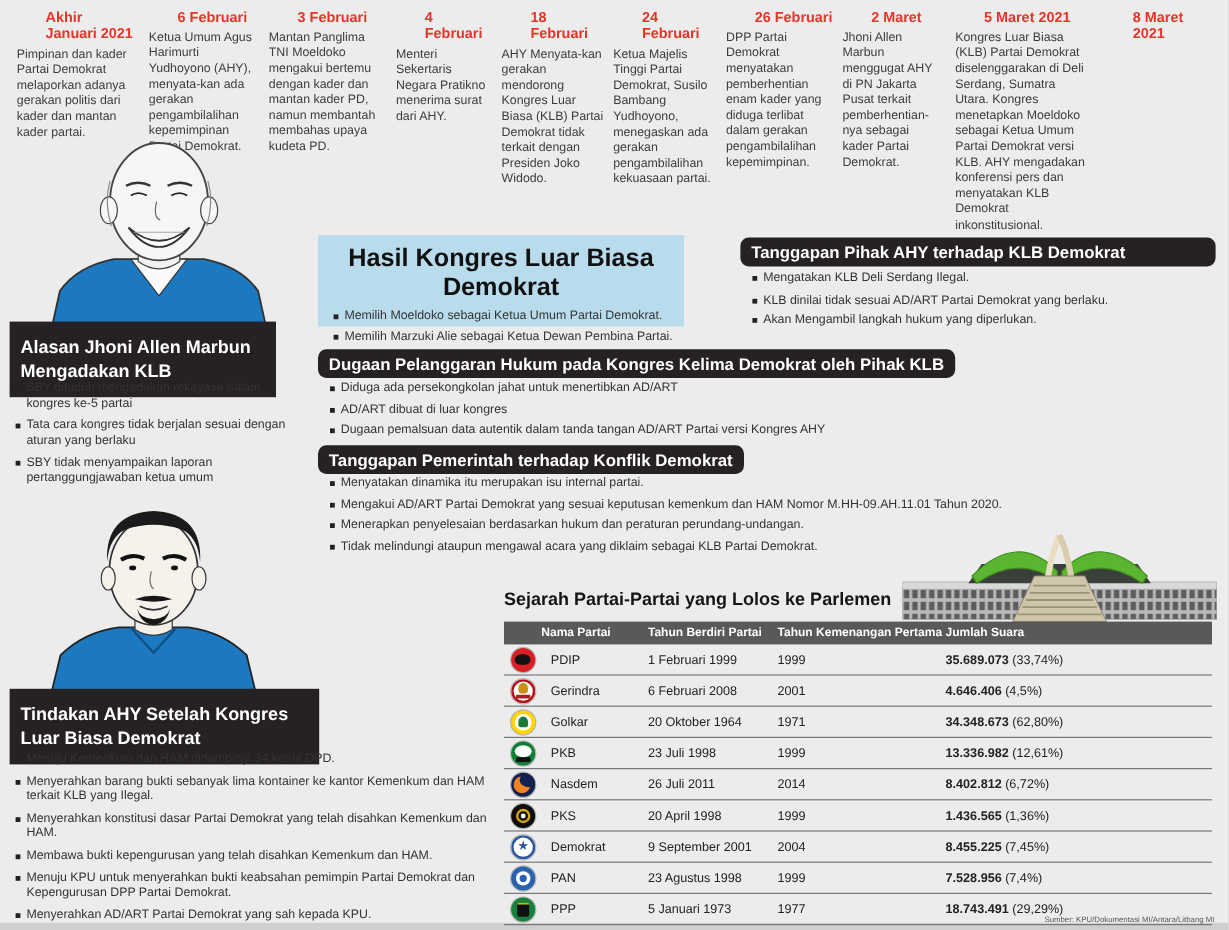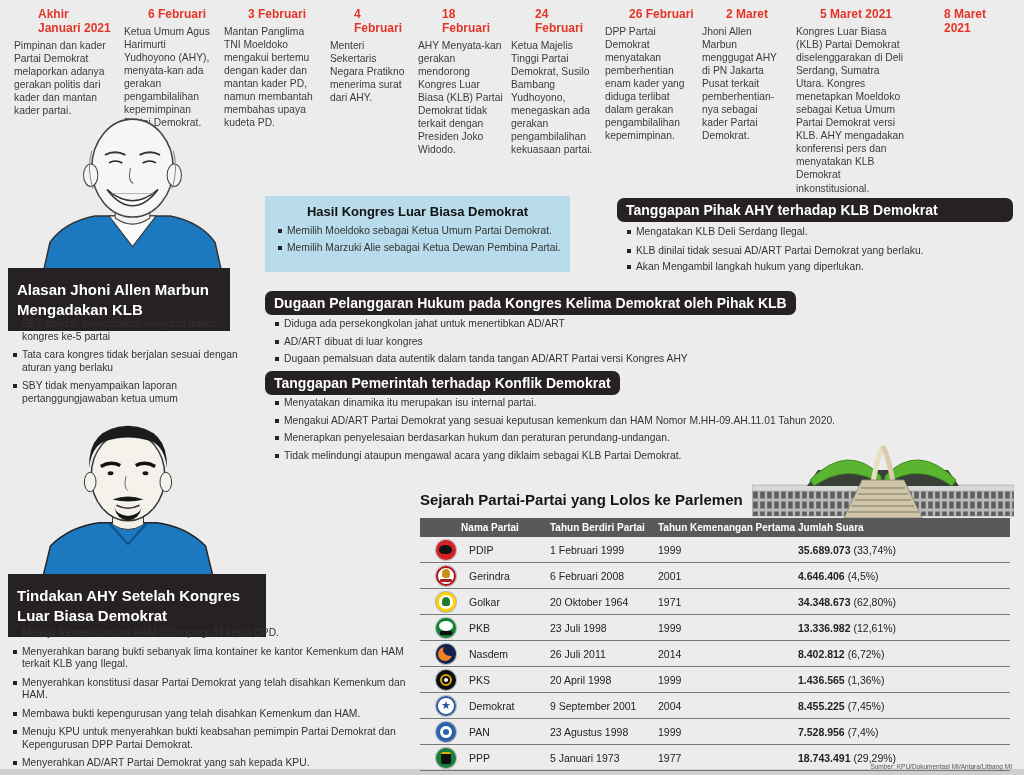--- a/index.html
+++ b/index.html
@@ -17,30 +17,30 @@
   .blackbox{position:absolute;background:#262122;color:#fff;font-weight:bold;font-size:15px;
             line-height:1.3;padding:12px 9px;z-index:3;}
 
   
   .bullets{position:absolute;margin:0;padding:0;list-style:none;font-size:10.3px;color:#333;z-index:3;}
   .bullets li{position:relative;padding-left:10px;line-height:1.22;}
   .bullets li::before{content:"";position:absolute;left:1px;top:4px;width:4px;height:4px;background:#222;}
 
   
   .bluebox{position:absolute;left:265px;top:196px;width:305px;height:76px;background:#b9dcec;z-index:3;}
-  .bluebox h2{margin:8px 0 6px 0;text-align:center;font-size:13px;color:#111;}
+  .bluebox h2{margin:8px 0 6px 0;text-align:center;font-size:21px;color:#111;}
   .bluebox ul{position:static;margin:0;padding:0 0 0 12px;}
   .bluebox li{margin-bottom:4px;}
 
   
   .tbl-title{position:absolute;left:420px;top:491px;font-size:15px;font-weight:bold;color:#151515;z-index:4;text-align:right;}
   .tbl{position:absolute;left:420px;top:518px;width:590px;z-index:4;}
   .thead{display:flex;align-items:center;background:#58595b;color:#fff;font-weight:bold;font-size:10px;height:19px;}
   .trow{display:flex;align-items:center;height:25px;border-bottom:1px solid #77787b;font-size:10.5px;color:#222;}
-  .c1{width:120px;display:flex;align-items:center;margin-left:10px;}
+  .c1{width:120px;display:flex;align-items:center;}
   .c2{width:108px;}
   .c3{width:140px;}
   .c4{flex:1;}
   .thead .c1{justify-content:center;}
   .votes{font-weight:bold;}
   .party-name{margin-left:13px;}
   .src{position:absolute;right:12px;top:763px;font-size:6.5px;color:#555;z-index:4;}
   .footer-strip{position:absolute;left:0;bottom:0;width:100%;height:6px;background:#cfcfcf;}
 
   

